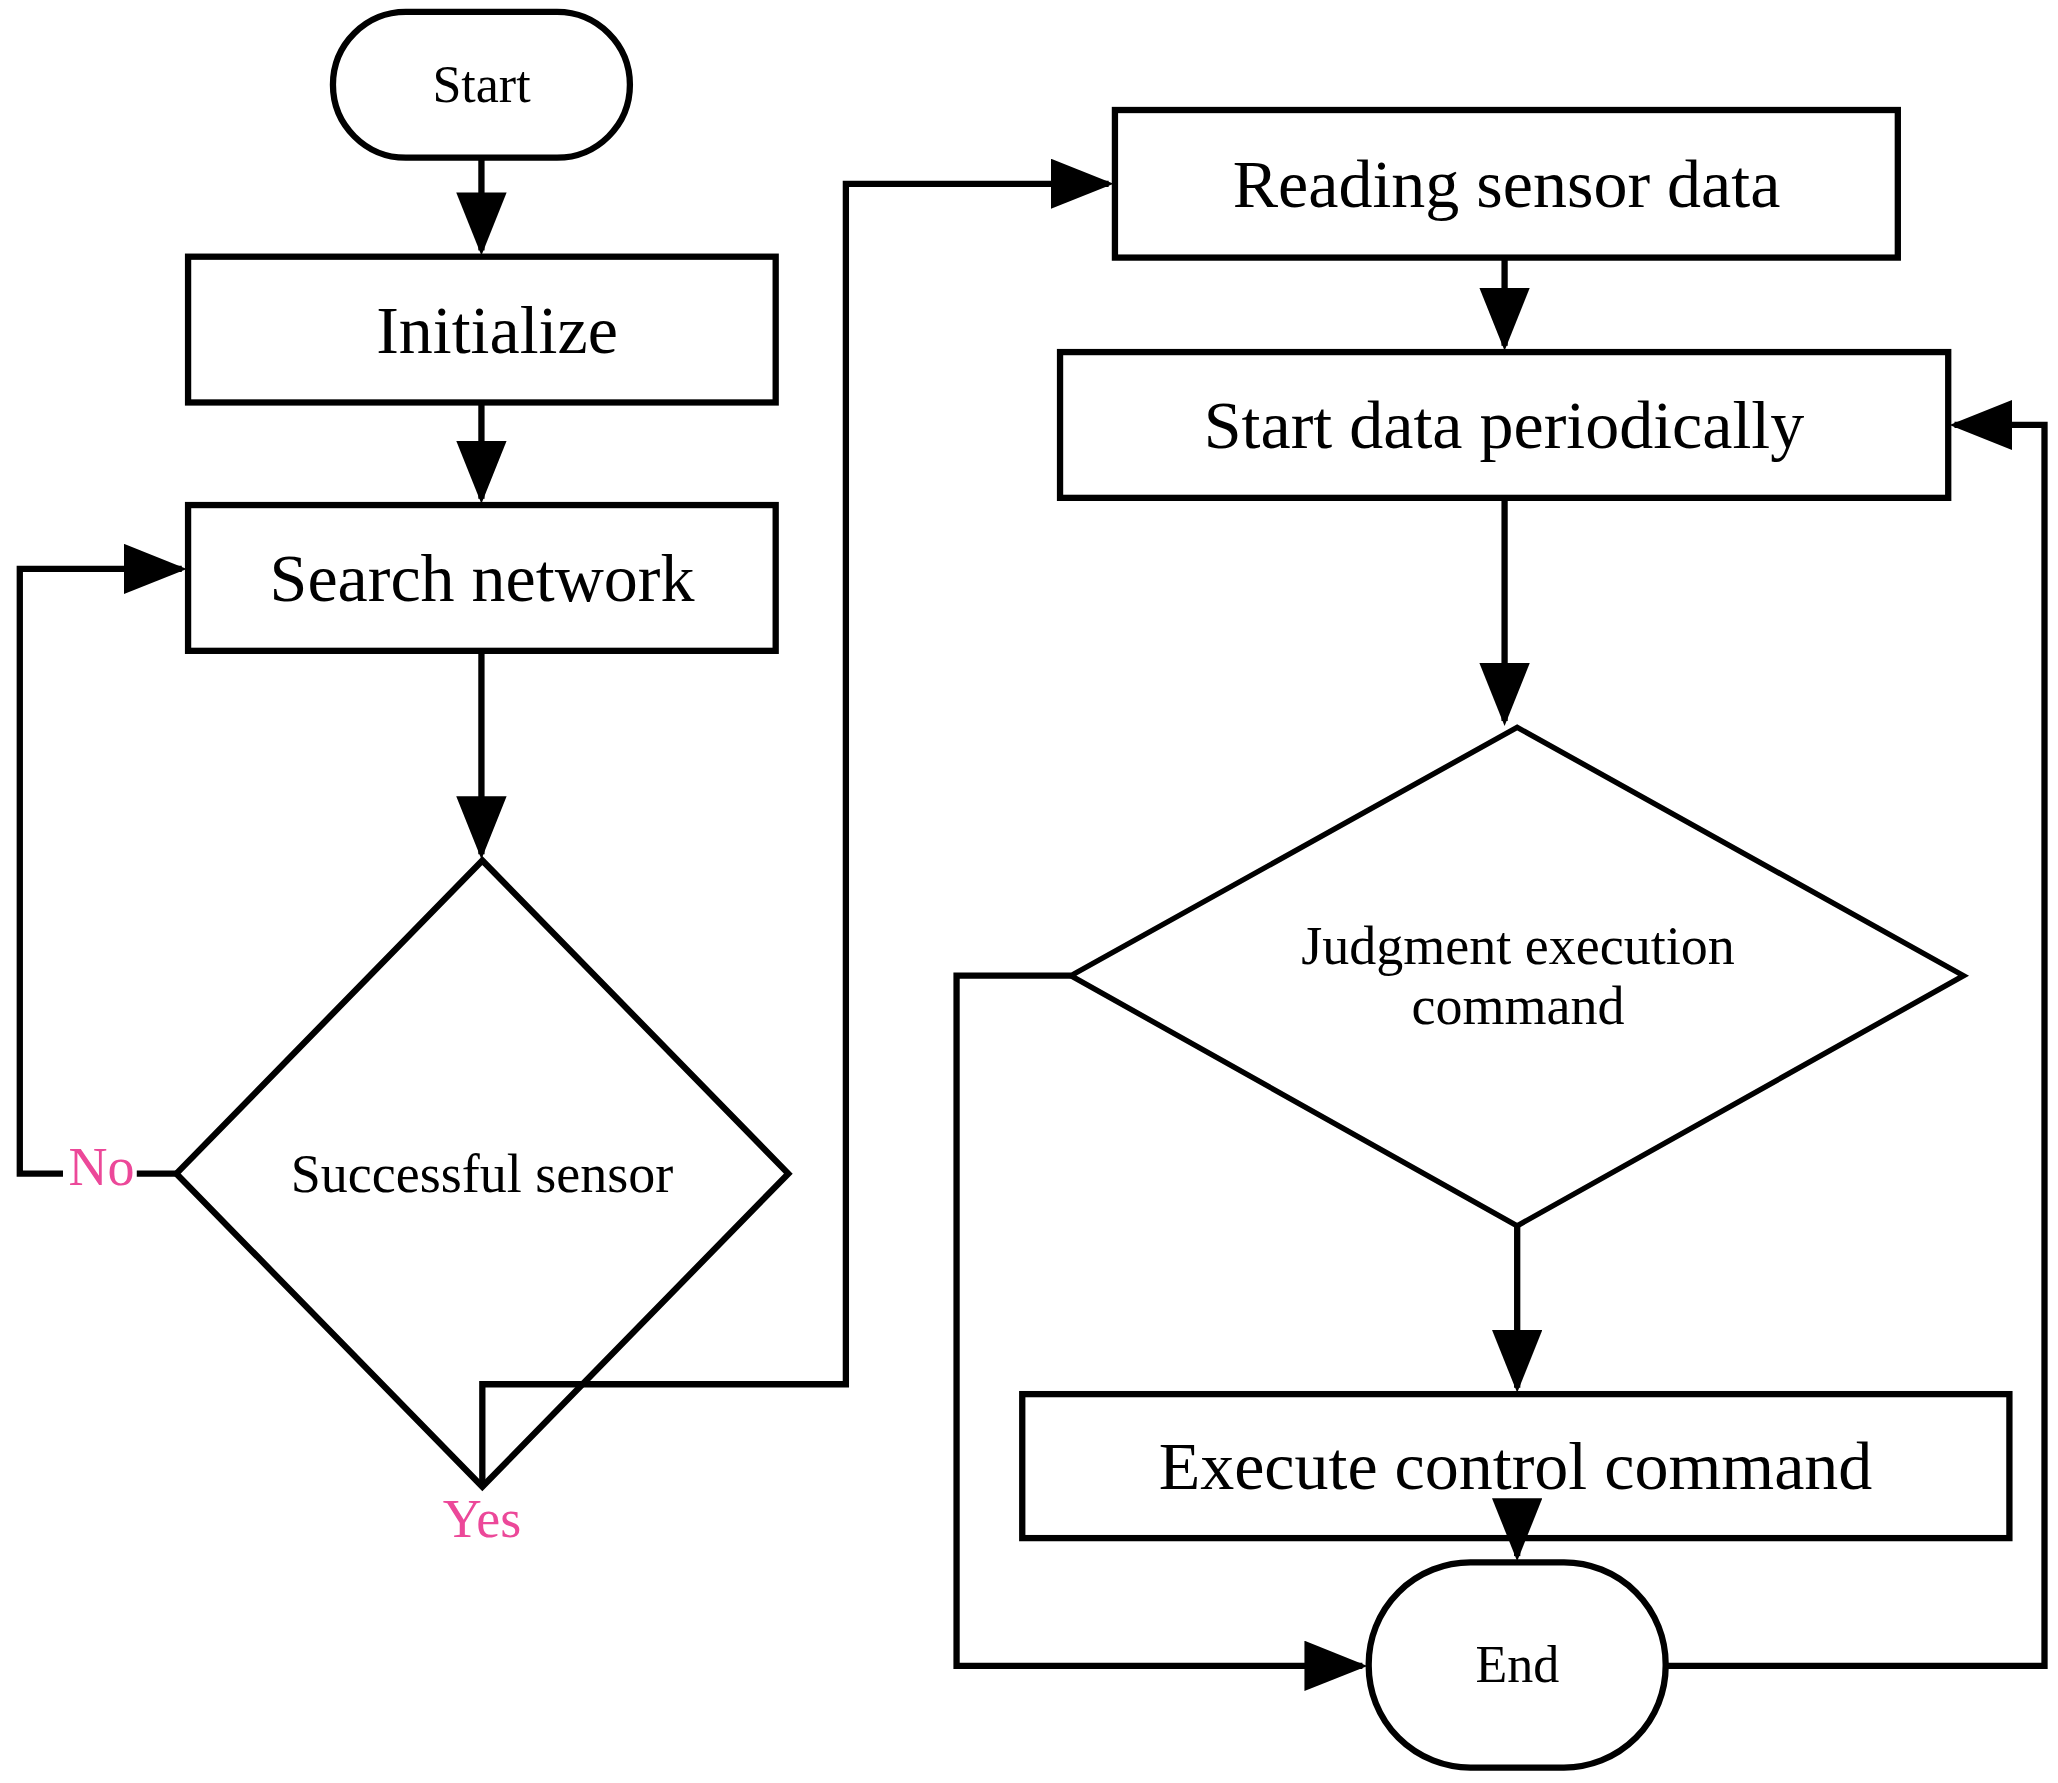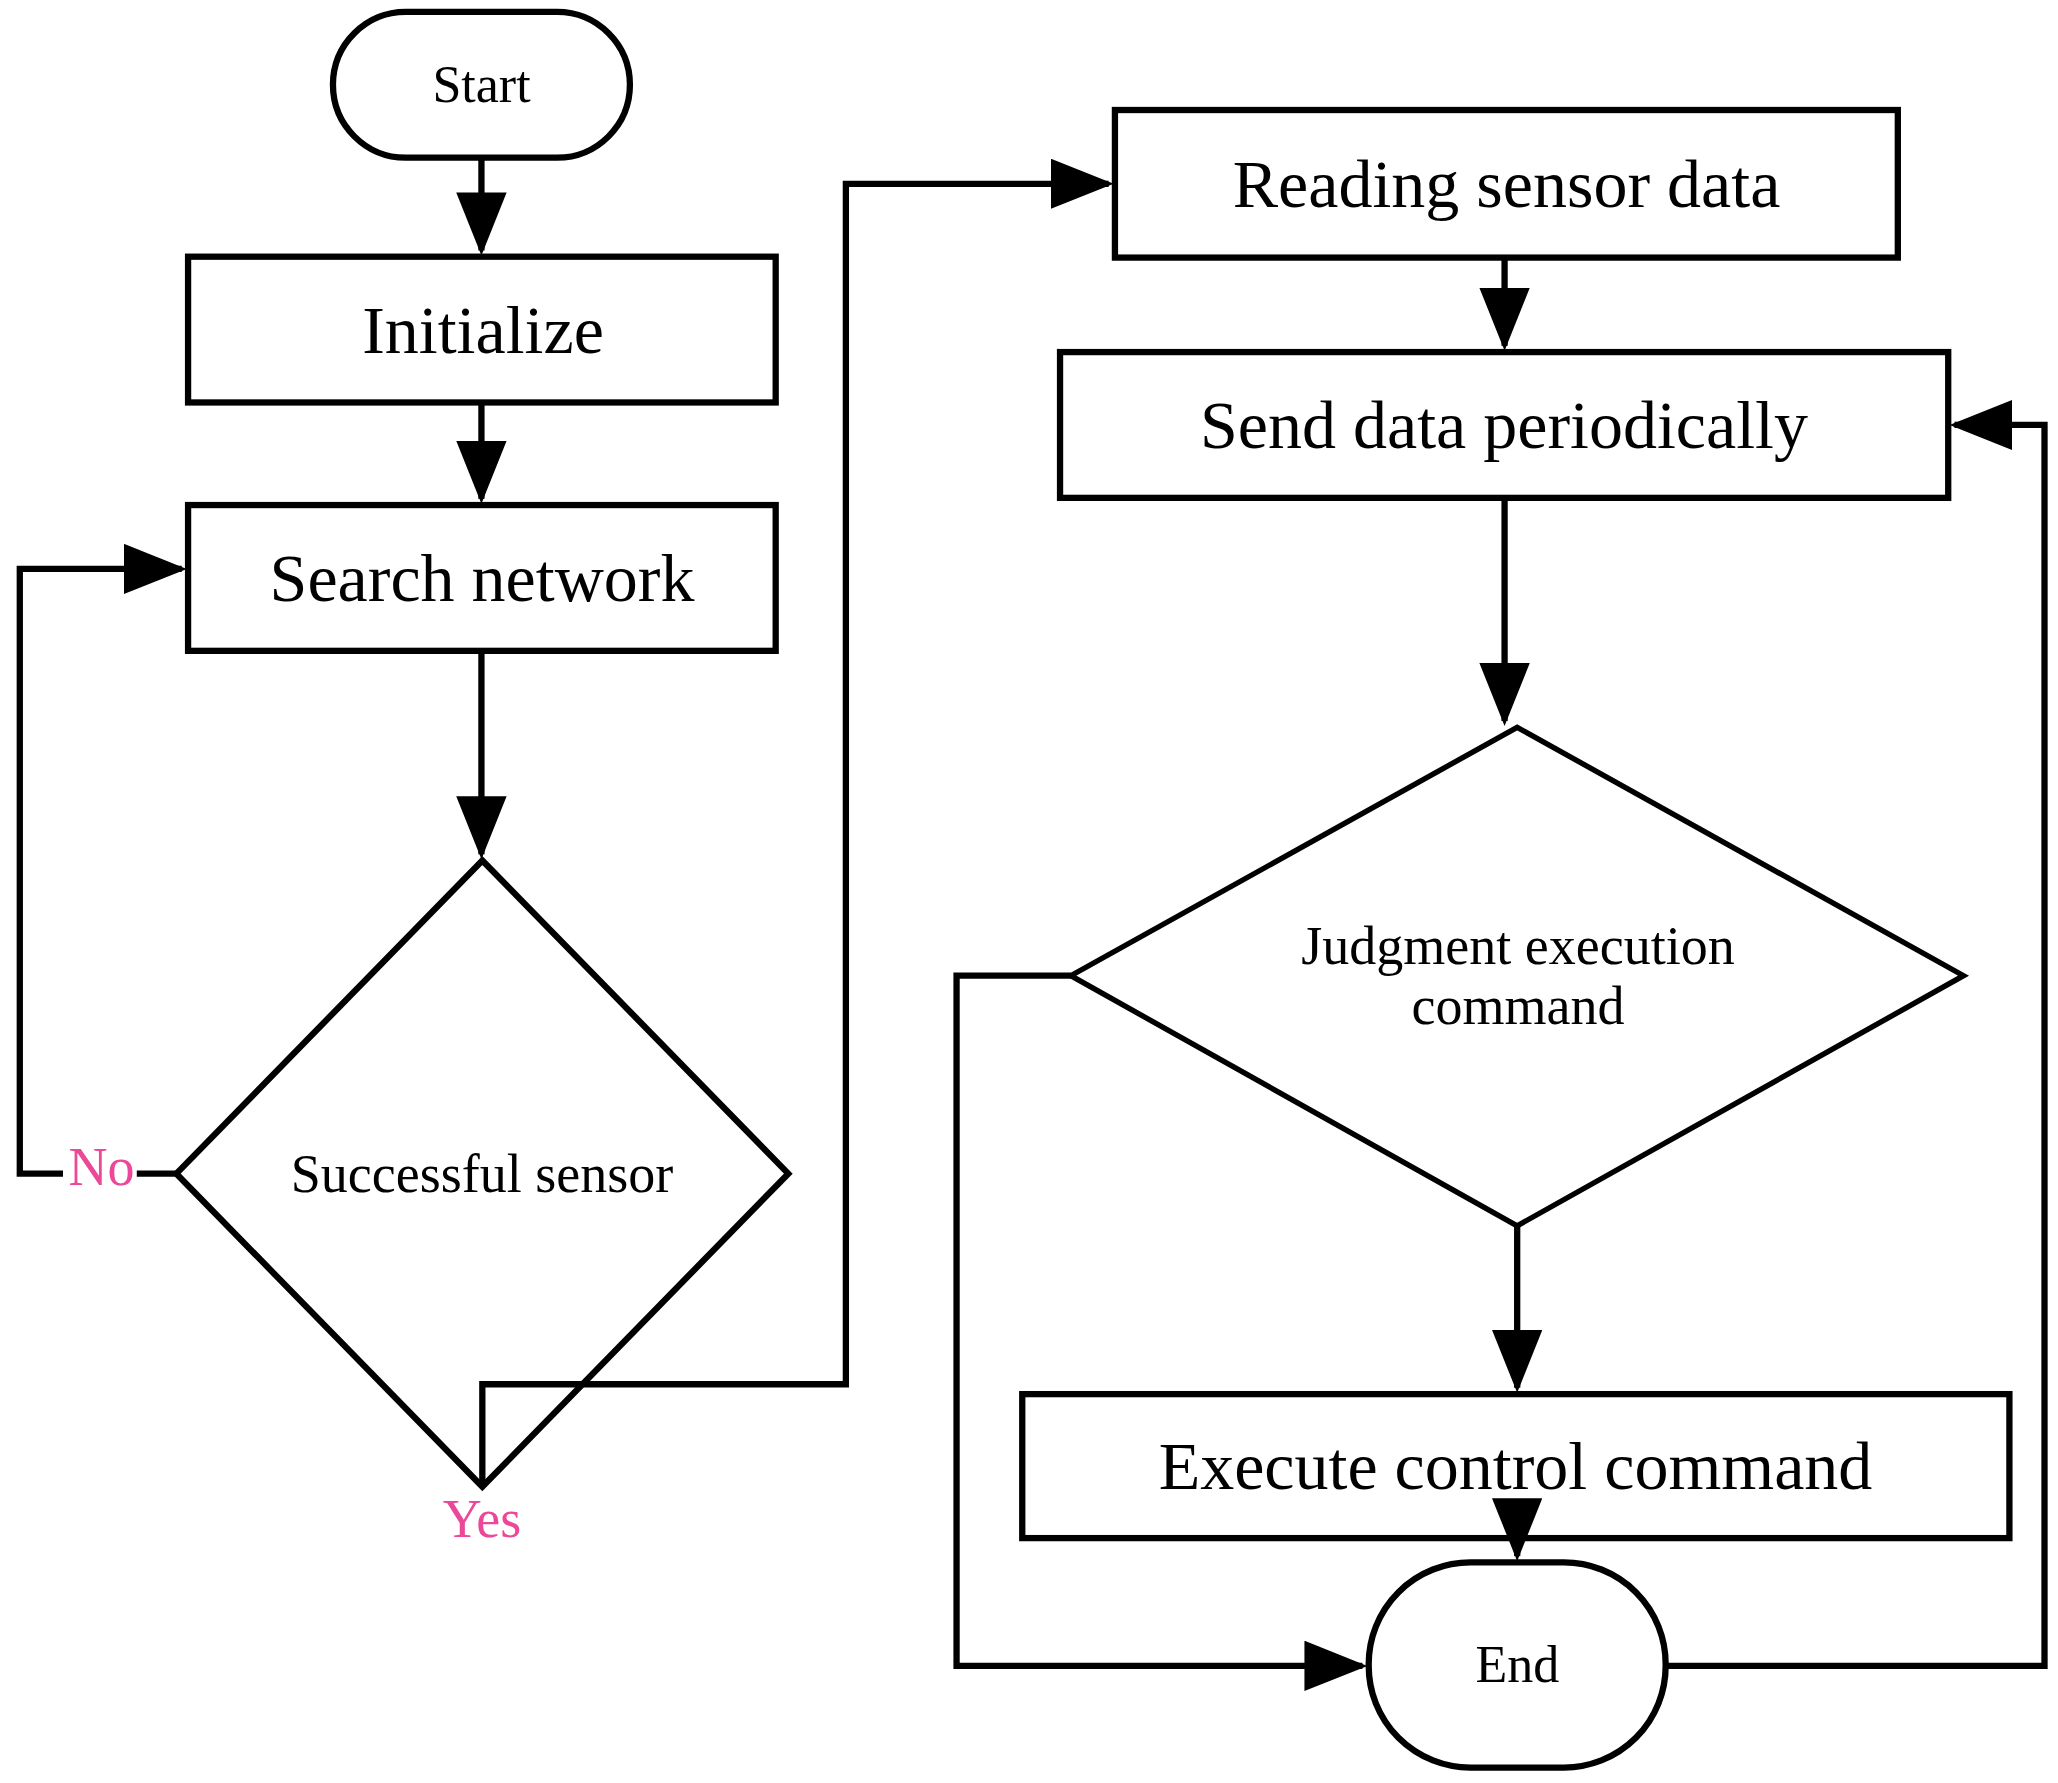--- a/index.html
+++ b/index.html
@@ -96,29 +96,29 @@
 
     <path d="M1190,1084 L1063,1084 L1063,1851 L1514,1851" fill="none" stroke="#000000" stroke-width="7" marker-end="url(#arrow)"></path>
 
     <path d="M1686,1709 L1686,1729" fill="none" stroke="#000000" stroke-width="7" marker-end="url(#arrow)"></path>
 
     <path d="M1851,1851 L2272,1851 L2272,472 L2172,472" fill="none" stroke="#000000" stroke-width="7" marker-end="url(#arrow)"></path>
   </svg>
 
   <div class="node-label fs-start" style="left:333px; top:11.7px; width:297px; height:146px;">Start</div>
 
-  <div class="node-label fs-box" style="left:189px; top:257px; width:588px; height:146px;">Initialize</div>
+  <div class="node-label fs-box" style="left:203px; top:257px; width:588px; height:146px;">Initialize</div>
 
   <div class="node-label fs-box" style="left:188px; top:505px; width:588px; height:146px;">Search network</div>
 
   <div class="node-label fs-dia" style="left:248px; top:1129px; width:468px; height:90px;">Successful sensor</div>
 
   <div class="node-label fs-box" style="left:1115px; top:110px; width:783px; height:148px;">Reading sensor data</div>
 
-  <div class="node-label fs-box" style="left:1060px; top:352px; width:888px; height:146px;">Send data periodically</div>
+  <div class="node-label fs-box" style="left:1060px; top:352px; width:888px; height:146px;">Start data periodically</div>
 
   <div class="node-label fs-dia" style="left:1158px; top:904px; width:720px; height:144px;">Judgment execution
 command</div>
 
   <div class="node-label fs-box" style="left:1022px; top:1394px; width:987px; height:144px;">Execute control command</div>
 
   <div class="node-label fs-start" style="left:1369px; top:1563px; width:297px; height:205px;">End</div>
 
   <div class="edge-label fs-edge" style="left:52px; top:1136px; width:99px;">No</div>
 

